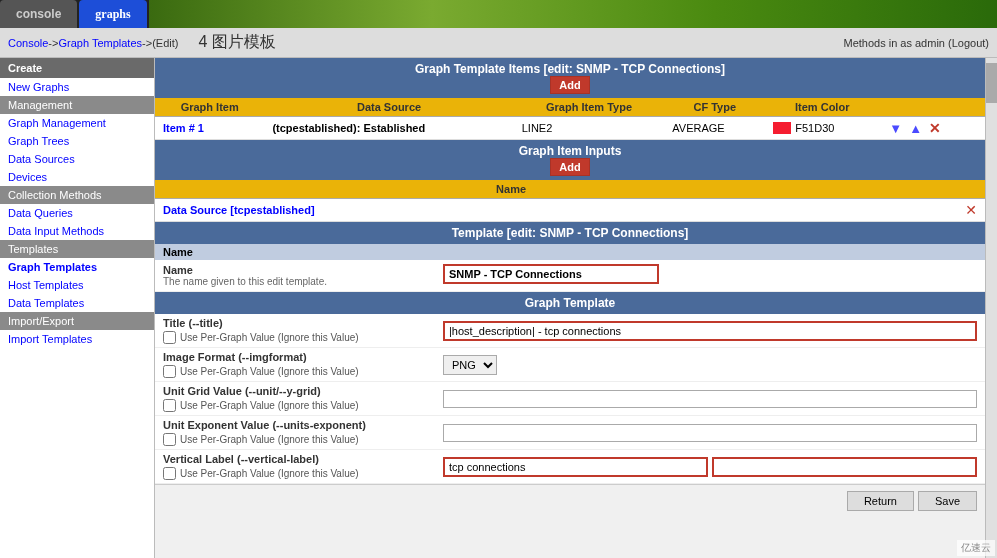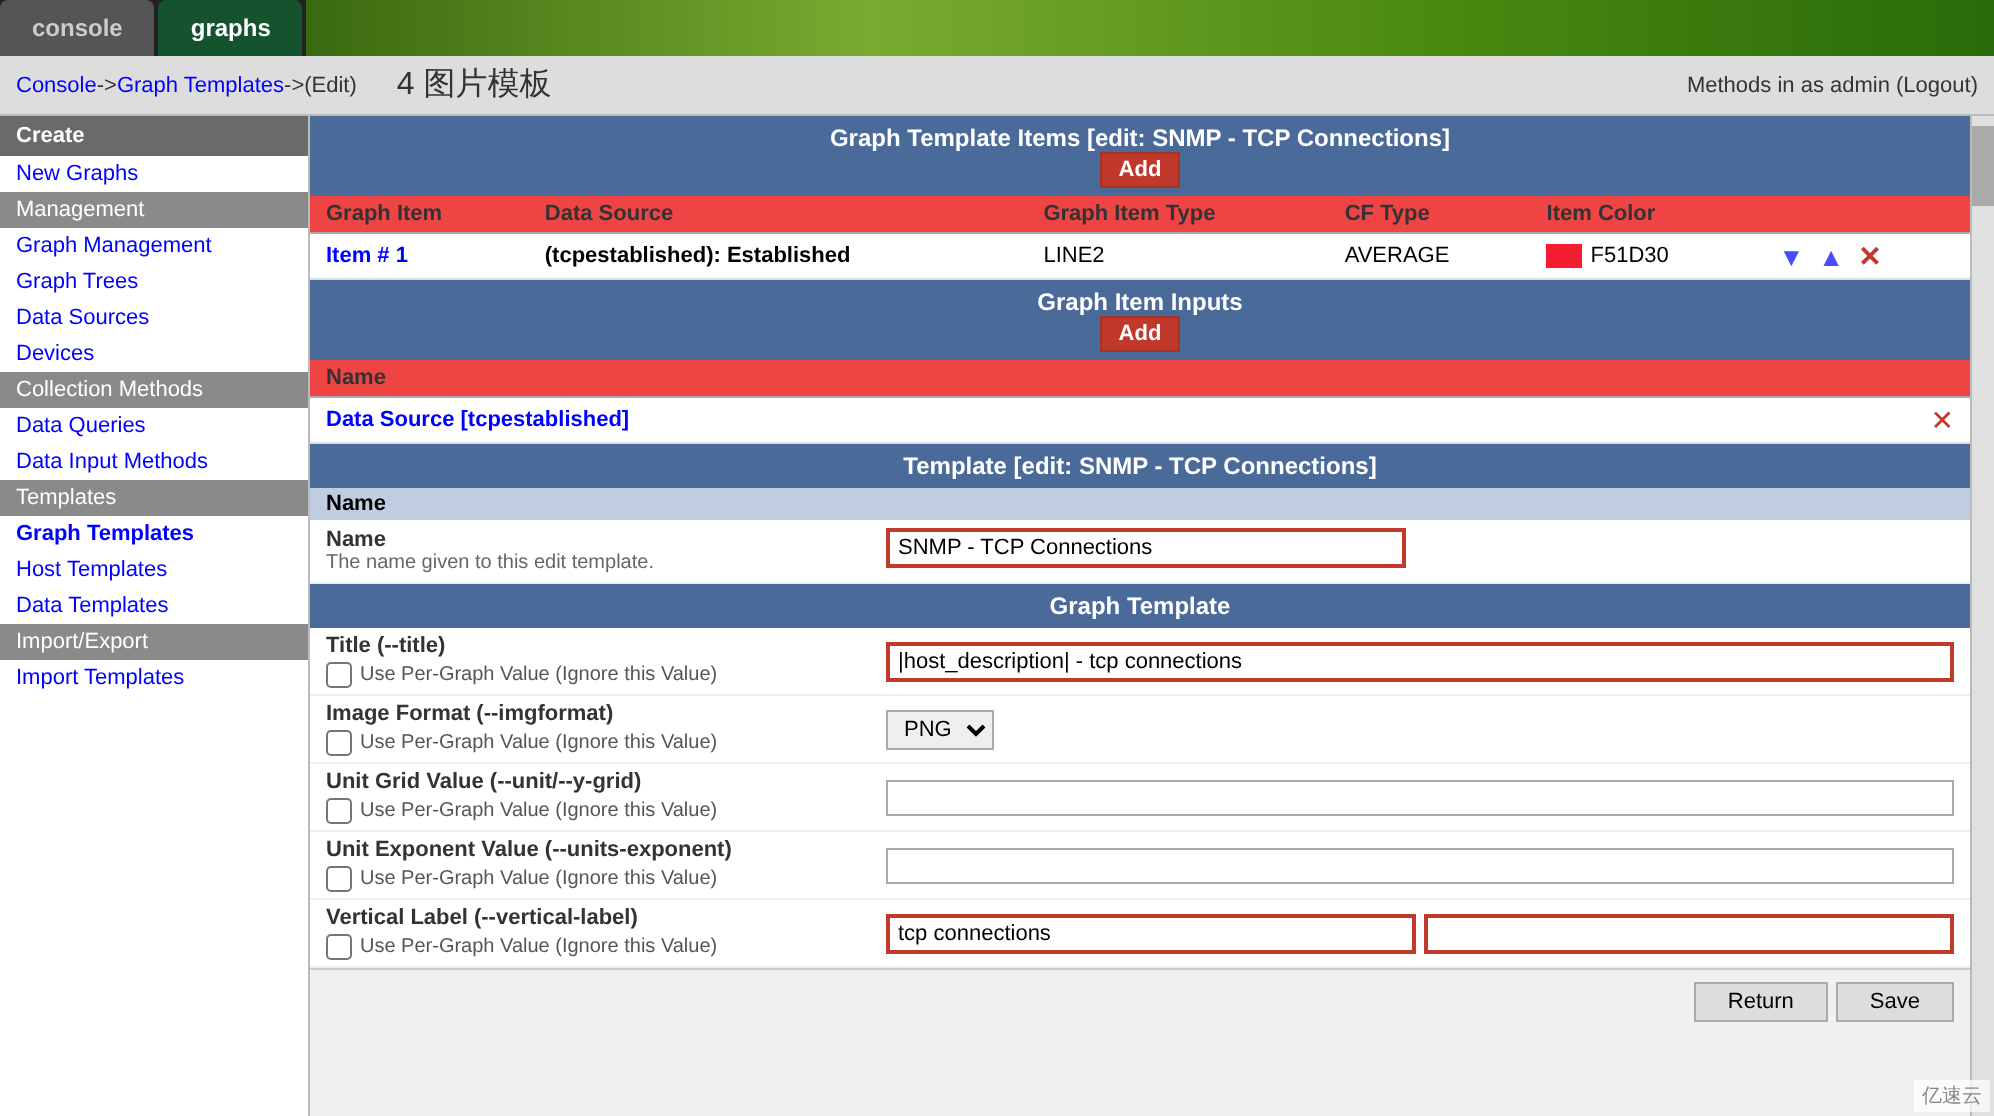--- a/index.html
+++ b/index.html
@@ -1,19 +1,19 @@
 <!DOCTYPE html>
 <html><head>
   <meta charset="utf-8">
   <style>
     * { box-sizing: border-box; margin: 0; padding: 0; }
     body { font-family: Tahoma, Arial, sans-serif; font-size: 11px; background: #f0f0f0; width: 997px; height: 558px; overflow: hidden; }
     .top-nav-btn { padding: 4px 16px; border-radius: 4px 4px 0 0; font-size: 12px; font-weight: bold; cursor: pointer; border: none; margin-right: 2px; }
     .top-nav-btn.console { background: #555; color: #ccc; }
-    .top-nav-btn.graphs { background: #14532d; color: #fff; }
+    .top-nav-btn.graphs { background: #1d4ed8; color: #fff; font-family: Liberation Serif, serif; }
 
     
     .breadcrumb-bar { background: #ddd; padding: 4px 8px; font-size: 11px; color: #333; display: flex; justify-content: space-between; align-items: center; border-bottom: 1px solid #bbb; }
     .breadcrumb-bar .page-title-cn { font-size: 16px; color: #333; margin-left: 20px; }
     .breadcrumb-bar .login-info { color: #333; font-size: 11px; }
 
     
     .main-layout { display: flex; height: calc(558px - 56px); }
 
     
@@ -25,21 +25,21 @@
 
     
     .content { flex: 1; overflow-y: auto; background: #f0f0f0; }
 
     
     .section-header { background: #4a6a9a; color: #fff; font-weight: bold; padding: 4px 8px; font-size: 12px; display: flex; justify-content: space-between; align-items: center; flex-direction: column; }
     .section-header .add-btn { background: #c0392b; color: #fff; border: 1px solid #a93226; padding: 2px 8px; cursor: pointer; font-size: 11px; font-weight: bold; }
 
     
     .data-table { width: 100%; border-collapse: collapse; }
-    .data-table th { background: #ef4444; color: #333; font-weight: bold; padding: 3px 8px; text-align: left; font-size: 11px; border-bottom: 1px solid #aaa; }
+    .data-table th { background: #eab308; color: #333; font-weight: bold; padding: 3px 8px; text-align: center; font-size: 11px; border-bottom: 1px solid #aaa; }
     .data-table td { padding: 3px 8px; font-size: 11px; border-bottom: 1px solid #ddd; background: #fff; }
     .data-table td.item-link { color: #00f; font-weight: bold; cursor: pointer; }
     .data-table td.bold { font-weight: bold; }
     .color-box { width: 18px; height: 12px; display: inline-block; }
     .action-icon { cursor: pointer; margin: 0 2px; }
 
     
     .form-section { background: #fff; margin-bottom: 0; }
     .form-row { padding: 4px 8px; display: flex; align-items: flex-start; border-bottom: 1px solid #eee; }
     .form-label { width: 280px; font-size: 11px; color: #333; flex-shrink: 0; }
@@ -179,21 +179,21 @@
       <span>Template [edit: SNMP - TCP Connections]</span>
     </div>
     <div class="form-section">
       <div class="name-row">Name</div>
       <div class="form-row">
         <div class="form-label">
           <span class="label-main">Name</span>
           <span class="label-desc">The name given to this edit template.</span>
         </div>
         <div class="form-control">
-          <input type="text" class="form-input highlighted" style="width: 260px; border: 2px solid rgb(192, 57, 43);" value="SNMP - TCP Connections">
+          <input type="text" class="form-input highlighted" style="width: 216px; border: 2px solid rgb(192, 57, 43); font-weight: bold;" value="SNMP - TCP Connections">
         </div>
       </div>
     </div>
 
     <div class="section-header">
       <span>Graph Template</span>
     </div>
     <div class="graph-template-section">
 
       <div class="gt-form-row">

